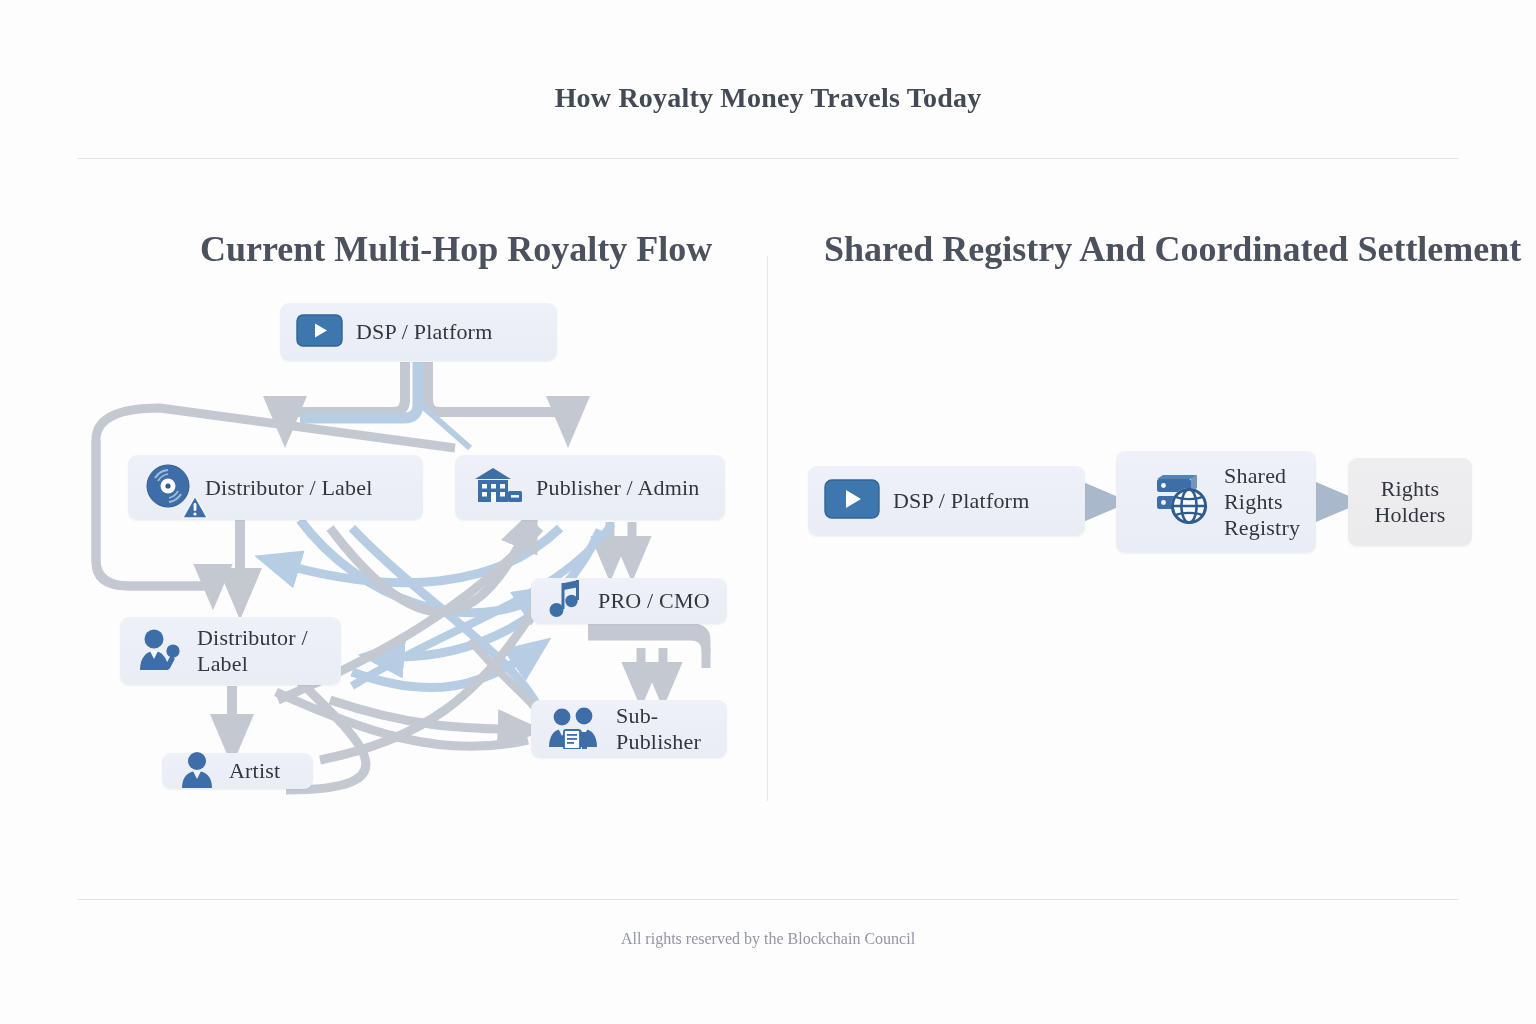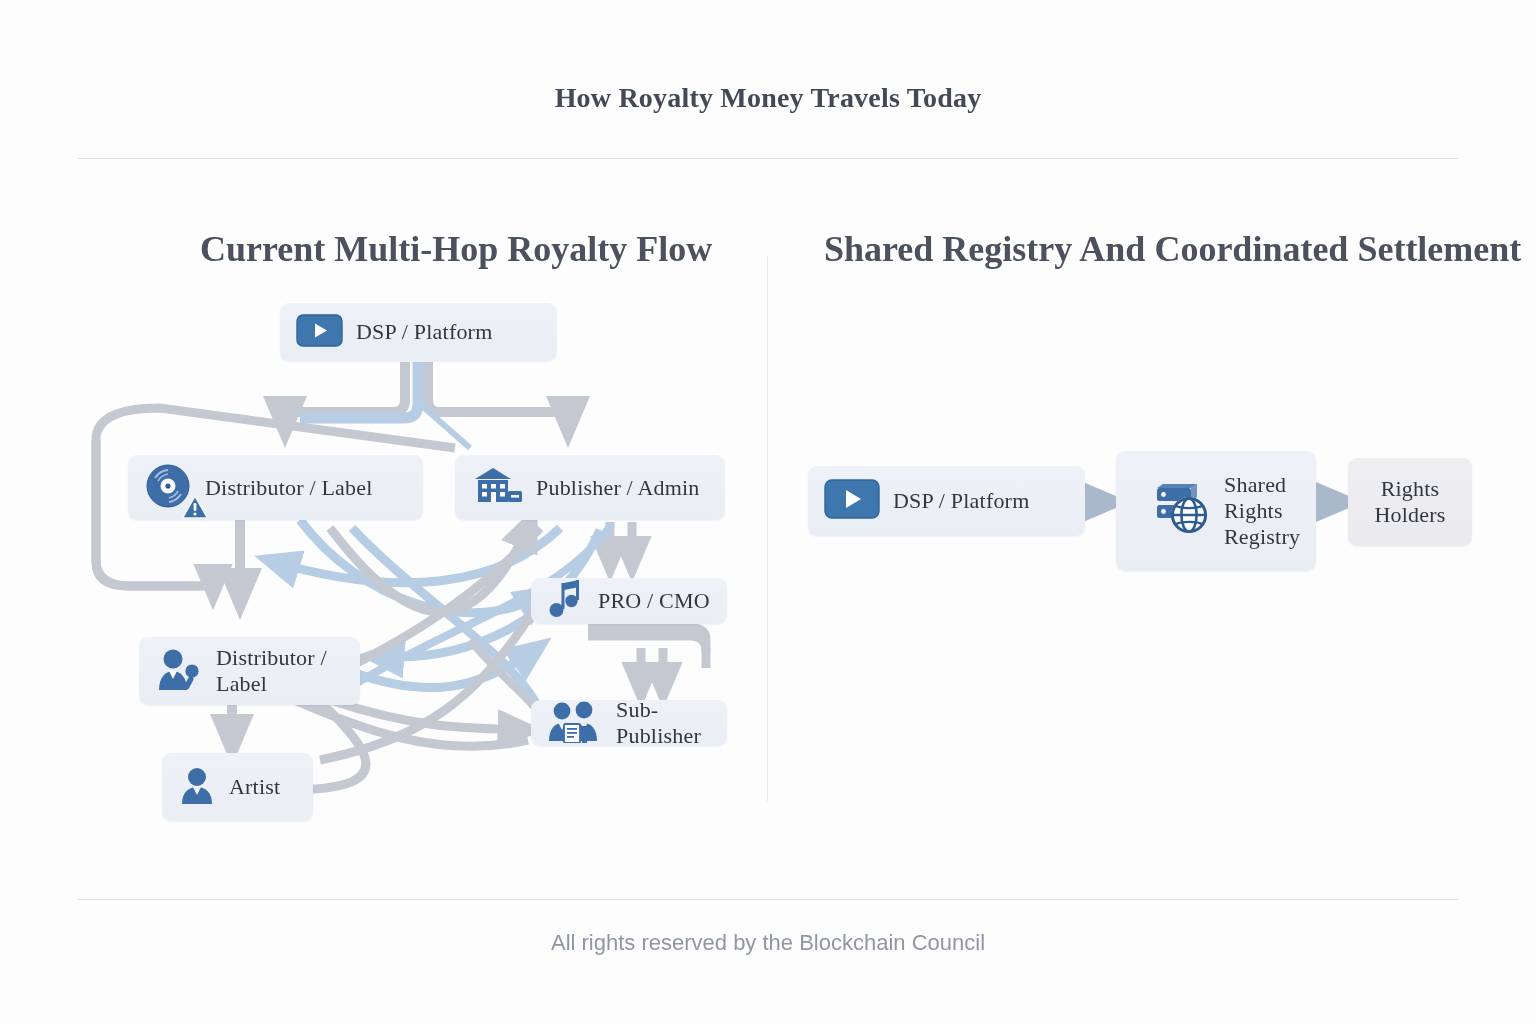--- a/index.html
+++ b/index.html
@@ -21,22 +21,22 @@
     color:#434a55;
   }
   .hrule{
     position:absolute;height:1px;background:#dfe1e8;
   }
   #rule-top{left:78px;top:158px;width:1380px;}
   #rule-bottom{left:78px;top:899px;width:1380px;}
 
   #footer-text{
     position:absolute;left:0;top:930px;width:1536px;text-align:center;
-    font-size:22px;color:#9196a3;
-    font-family:Liberation Sans, sans-serif;
+    font-size:16px;color:#9196a3;
+    font-family:Liberation Serif, serif;
   }
 
   
   .panel-title{
     position:absolute;
     font-family:Liberation Serif, serif;
     font-size:36px;font-weight:700;
     color:#4b515d;white-space:nowrap;
   }
   #panel-title-left{left:200px;top:228px;}
@@ -202,57 +202,57 @@
       <path d="M17 5 L32 2 L32 9 L17 12 Z" fill="#3d6ea8"></path>
       <rect x="14.5" y="5" width="3" height="26" fill="#3d6ea8"></rect>
       <rect x="29" y="2" width="3" height="20" fill="#3d6ea8"></rect>
       <circle cx="9.5" cy="32" r="7" fill="#3d6ea8"></circle>
       <circle cx="24.5" cy="23" r="6.2" fill="#3d6ea8"></circle>
     </svg>
   </span>
   <span class="node-label">PRO / CMO</span>
 </div>
 
-<div class="node" id="n-dist2" style="left:139px;top:617px;width:221px;height:68px;margin-top:20px;">
+<div class="node" id="n-dist2" style="left:120px;top:617px;width:221px;height:68px;">
   <span class="icon">
     <svg width="48" height="46" viewBox="0 0 48 46">
       <circle cx="18" cy="13" r="9.5" fill="#3d6ea8"></circle>
       <path d="M10 13 a8 8 0 0 1 16 0 a13 13 0 0 0 -16 0 z" fill="#3d6ea8"></path>
       <path d="M4 44 C4 31 11 25 18 25 C25 25 32 31 32 44 Z" fill="#3d6ea8"></path>
       <path d="M14 25 L18 33 L22 25 Z" fill="#fbfbfd"></path>
       <circle cx="37" cy="25" r="6.6" fill="#3d6ea8"></circle>
       <rect x="31" y="30" width="5.4" height="14" rx="2.6" transform="rotate(28 34 37)" fill="#3d6ea8"></rect>
     </svg>
   </span>
   <span class="node-label">Distributor /
 Label</span>
 </div>
 
-<div class="node" id="n-sub" style="left:531px;top:700px;width:196px;height:46px;">
+<div class="node" id="n-sub" style="left:531px;top:700px;width:196px;height:58px;">
   <span class="icon">
     <svg width="56" height="44" viewBox="0 0 56 44">
       <circle cx="15" cy="12" r="8.4" fill="#3d6ea8"></circle>
       <path d="M7.5 12 a7.5 7.5 0 0 1 15 0 a12 12 0 0 0 -15 0 z" fill="#3d6ea8"></path>
       <path d="M2 42 C2 30 8 24 15 24 C22 24 28 30 28 42 Z" fill="#3d6ea8"></path>
       <path d="M11.5 24 L15 31 L18.5 24 Z" fill="#f0f3f8"></path>
       <circle cx="37" cy="11" r="8.4" fill="#3d6ea8"></circle>
       <path d="M29.5 11 a7.5 7.5 0 0 1 15 0 a12 12 0 0 0 -15 0 z" fill="#3d6ea8"></path>
       <path d="M24 42 C24 30 30 24 37 24 C44 24 50 30 50 42 Z" fill="#3d6ea8"></path>
       <path d="M33.5 24 L37 31 L40.5 24 Z" fill="#f0f3f8"></path>
       <rect x="17" y="25" width="16" height="19" rx="1.6" fill="#fbfbfd" stroke="#3d6ea8" stroke-width="1.8"></rect>
       <rect x="20" y="29" width="10" height="1.8" fill="#3d6ea8"></rect>
       <rect x="20" y="33" width="10" height="1.8" fill="#3d6ea8"></rect>
       <rect x="20" y="37" width="7" height="1.8" fill="#3d6ea8"></rect>
       <rect x="35" y="27" width="5" height="17" fill="#3d6ea8"></rect>
     </svg>
   </span>
   <span class="node-label">Sub-Publisher</span>
 </div>
 
-<div class="node" id="n-artist" style="left:162px;top:753px;width:151px;height:68px;">
+<div class="node" id="n-artist" style="left:162px;top:753px;width:151px;height:36px;">
   <span class="icon">
     <svg width="38" height="40" viewBox="0 0 38 40">
       <circle cx="19" cy="12" r="9" fill="#3d6ea8"></circle>
       <path d="M11 12 a8 8 0 0 1 16 0 a13 13 0 0 0 -16 0 z" fill="#3d6ea8"></path>
       <path d="M4 39 C4 27 11 22 19 22 C27 22 34 27 34 39 Z" fill="#3d6ea8"></path>
       <path d="M15 22 L19 30 L23 22 Z" fill="#f0f3f8"></path>
     </svg>
   </span>
   <span class="node-label">Artist</span>
 </div>
@@ -260,21 +260,21 @@
 <div class="node" id="n-dsp2" style="left:808px;top:466px;width:277px;height:70px;">
   <span class="icon">
     <svg width="56" height="40" viewBox="0 0 56 40">
       <rect x="1" y="1" width="54" height="38" rx="7" fill="#3d77ad" stroke="#2f6597" stroke-width="1.4"></rect>
       <path d="M22 11 L37 20 L22 29 Z" fill="#ffffff"></path>
     </svg>
   </span>
   <span class="node-label">DSP / Platform</span>
 </div>
 
-<div class="node" id="n-registry" style="left:1116px;top:451px;width:200px;height:120px;padding-left:35px;">
+<div class="node" id="n-registry" style="left:1116px;top:451px;width:200px;height:102px;padding-left:35px;">
   <span class="icon">
     <svg width="60" height="58" viewBox="0 0 60 58">
       <g fill="#3d6ea8">
         <path d="M6 8 h34 l6 -4 h-34 z" opacity=".85"></path>
         <rect x="6" y="8" width="34" height="13" rx="2.5"></rect>
         <path d="M40 8 l6 -4 v13 l-6 4 z" opacity=".7"></path>
         <circle cx="12.5" cy="14.5" r="2.4" fill="#fbfbfd"></circle>
         <rect x="6" y="25" width="34" height="13" rx="2.5"></rect>
         <path d="M40 25 l6 -4 v13 l-6 4 z" opacity=".7"></path>
         <circle cx="12.5" cy="31.5" r="2.4" fill="#fbfbfd"></circle>

